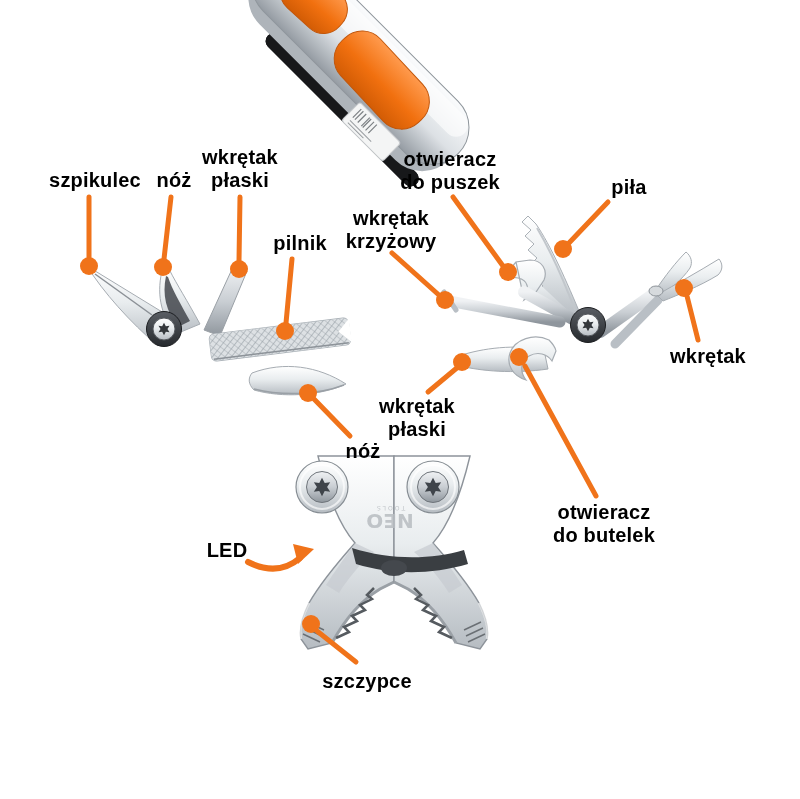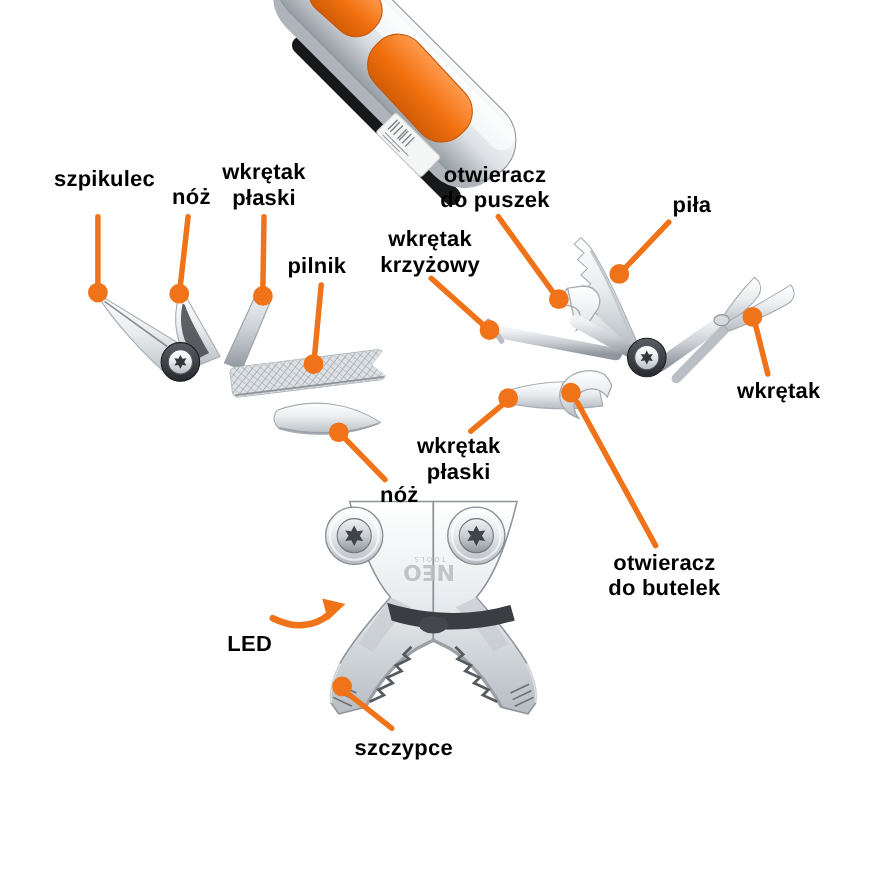--- a/index.html
+++ b/index.html
@@ -186,31 +186,31 @@
       <circle cx="563" cy="249" r="9"></circle>
       <circle cx="684" cy="288" r="9"></circle>
       <circle cx="462" cy="362" r="9"></circle>
       <circle cx="308" cy="393" r="9"></circle>
       <circle cx="519" cy="357" r="9"></circle>
       <circle cx="311" cy="624" r="9"></circle>
       <polygon points="314,549 293,544 298,564"></polygon>
     </g>
   </svg>
 
-  <div class="label" style="left:95px;  top:164px;">szpikulec</div>
+  <div class="label" style="left:95px;  top:180px;">szpikulec</div>
   <div class="label" style="left:174px; top:180px;">nóż</div>
   <div class="label" style="left:240px; top:169px;">wkrętak
 płaski</div>
-  <div class="label" style="left:288px; top:243px;">pilnik</div>
+  <div class="label" style="left:300px; top:243px;">pilnik</div>
   <div class="label" style="left:450px; top:171px;">otwieracz
 do puszek</div>
   <div class="label" style="left:391px; top:230px;">wkrętak
 krzyżowy</div>
   <div class="label" style="left:617px; top:187px;margin-left:12px;">piła</div>
   <div class="label" style="left:708px; top:356px;">wkrętak</div>
   <div class="label" style="left:417px; top:418px;">wkrętak
 płaski</div>
   <div class="label" style="left:363px; top:451px;">nóż</div>
   <div class="label" style="left:604px; top:524px;">otwieracz
 do butelek</div>
-  <div class="label" style="left:227px; top:550px;margin-top:36px;">LED</div>
+  <div class="label" style="left:227px; top:550px;">LED</div>
   <div class="label" style="left:367px; top:681px;text-align:center;">szczypce</div>
 </div>
 
 </body></html>

